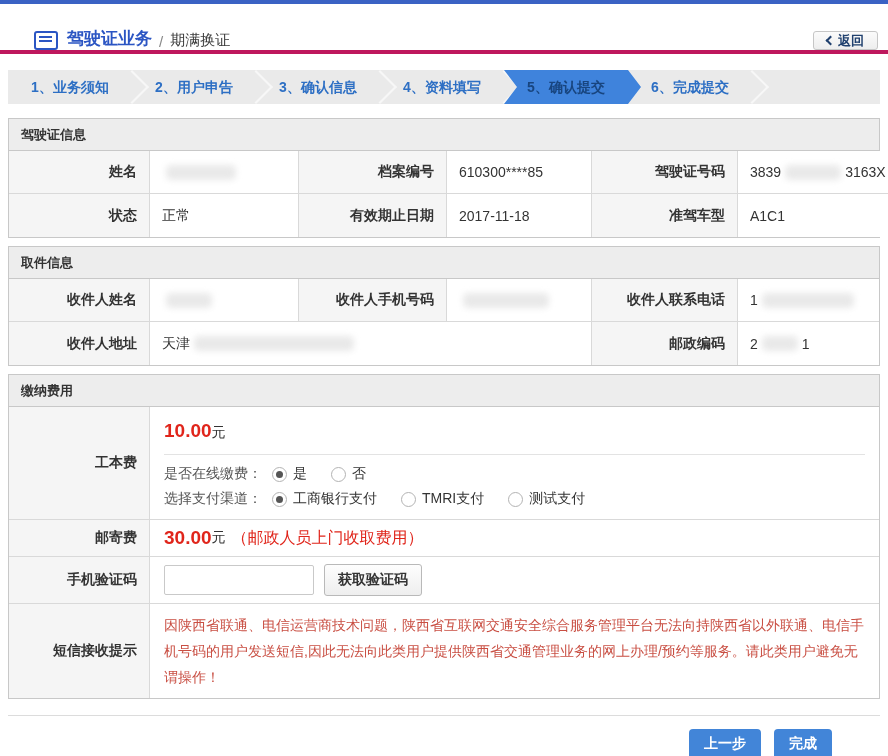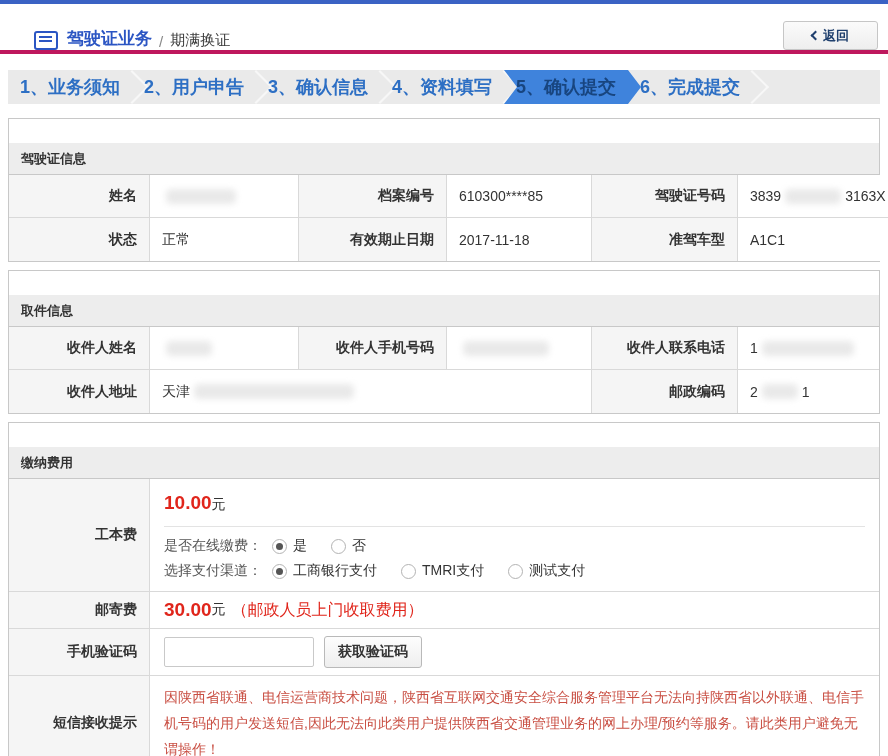--- a/index.html
+++ b/index.html
@@ -8,36 +8,36 @@
 
   .topbar { height:4px; background:#3a62c4; }
 
   
   .header { height:50px; display:flex; align-items:flex-end; padding:0 10px 0 34px; border-bottom:4px solid #be185d; }
   .hdr-icon { width:24px; height:19px; border:2px solid #2b55c3; border-radius:3px; position:relative; flex:0 0 auto; }
   .hdr-icon::before { content:''; position:absolute; left:3px; top:3px; width:13px; height:2px; background:#2b55c3; box-shadow:0 4px 0 #2b55c3; }
   .hdr-title { font-size:17px; font-weight:bold; color:#2b55c3; margin-left:9px; }
   .hdr-sep { font-size:15px; color:#888; margin:0 7px; }
   .hdr-sub { font-size:15px; color:#3a3a3a; }
-  .back-btn { margin-left:auto; height:29px; padding:0 28px; display:flex; align-items:center; gap:4px;
+  .back-btn { margin-left:auto; height:19px; padding:0 13px; display:flex; align-items:center; gap:4px;
     background:linear-gradient(#fbfbfb,#eee); border:1px solid #c6c6c6; border-radius:3px;
     font-size:13px; font-weight:bold; color:#20406e; cursor:pointer; }
   .chev-left { width:7px; height:7px; border-left:2px solid #20406e; border-bottom:2px solid #20406e; transform:rotate(45deg); display:inline-block; }
 
   
   .steps { margin:16px 8px 14px; height:34px; background:#eaeaea; display:flex; position:relative; }
-  .step { width:124px; line-height:34px; text-align:center; font-size:18px; font-weight:bold; color:#2d6fc4; position:relative; cursor:pointer; }
+  .step { width:124px; line-height:34px; text-align:center; font-size:14px; font-weight:bold; color:#2d6fc4; position:relative; cursor:pointer; }
   .step .chev { position:absolute; right:-12px; top:5px; width:24px; height:24px; border-top:2px solid #f7f7f7; border-right:2px solid #f7f7f7; transform:rotate(45deg); pointer-events:none; }
   .step.active { color:#18457f; z-index:2; }
   .step.active::before { content:''; position:absolute; left:0; top:0; bottom:0; right:-13px; background:#3f83dc; z-index:-1;
     clip-path:polygon(0 0, calc(100% - 13px) 0, 100% 50%, calc(100% - 13px) 100%, 0 100%, 13px 50%); }
 
   
   .panel { margin:0 8px 8px; border:1px solid #c8c8c8; }
-  .panel-h { background:#ededed; border-bottom:1px solid #c8c8c8; height:32px; line-height:32px; padding:0 12px; font-size:13px; font-weight:bold; color:#333;margin-top:24px; }
+  .panel-h { background:#ededed; border-bottom:1px solid #c8c8c8; height:32px; line-height:32px; padding:0 12px; font-size:13px; font-weight:bold; color:#333; }
   .grid6 { display:grid; grid-template-columns:141px 149px 148px 145px 146px 1fr; }
   .cell { min-height:43px; display:flex; align-items:center; border-right:1px solid #d9d9d9; border-bottom:1px solid #d9d9d9; padding:0 12px; font-size:14px; background:#fff; }
   .cell.lab { background:#f5f5f5; justify-content:flex-end; font-weight:bold; }
   .cell.col-last { border-right:none; }
   .cell.row-last { border-bottom:none; }
   .cell.span3 { grid-column:2 / 5; }
   .redact { display:inline-block; height:15px; border-radius:5px; background:#e9e9e9; filter:blur(3px); vertical-align:middle; margin:0 4px; }
 
   
   .fee-grid { display:grid; grid-template-columns:141px 1fr; }

